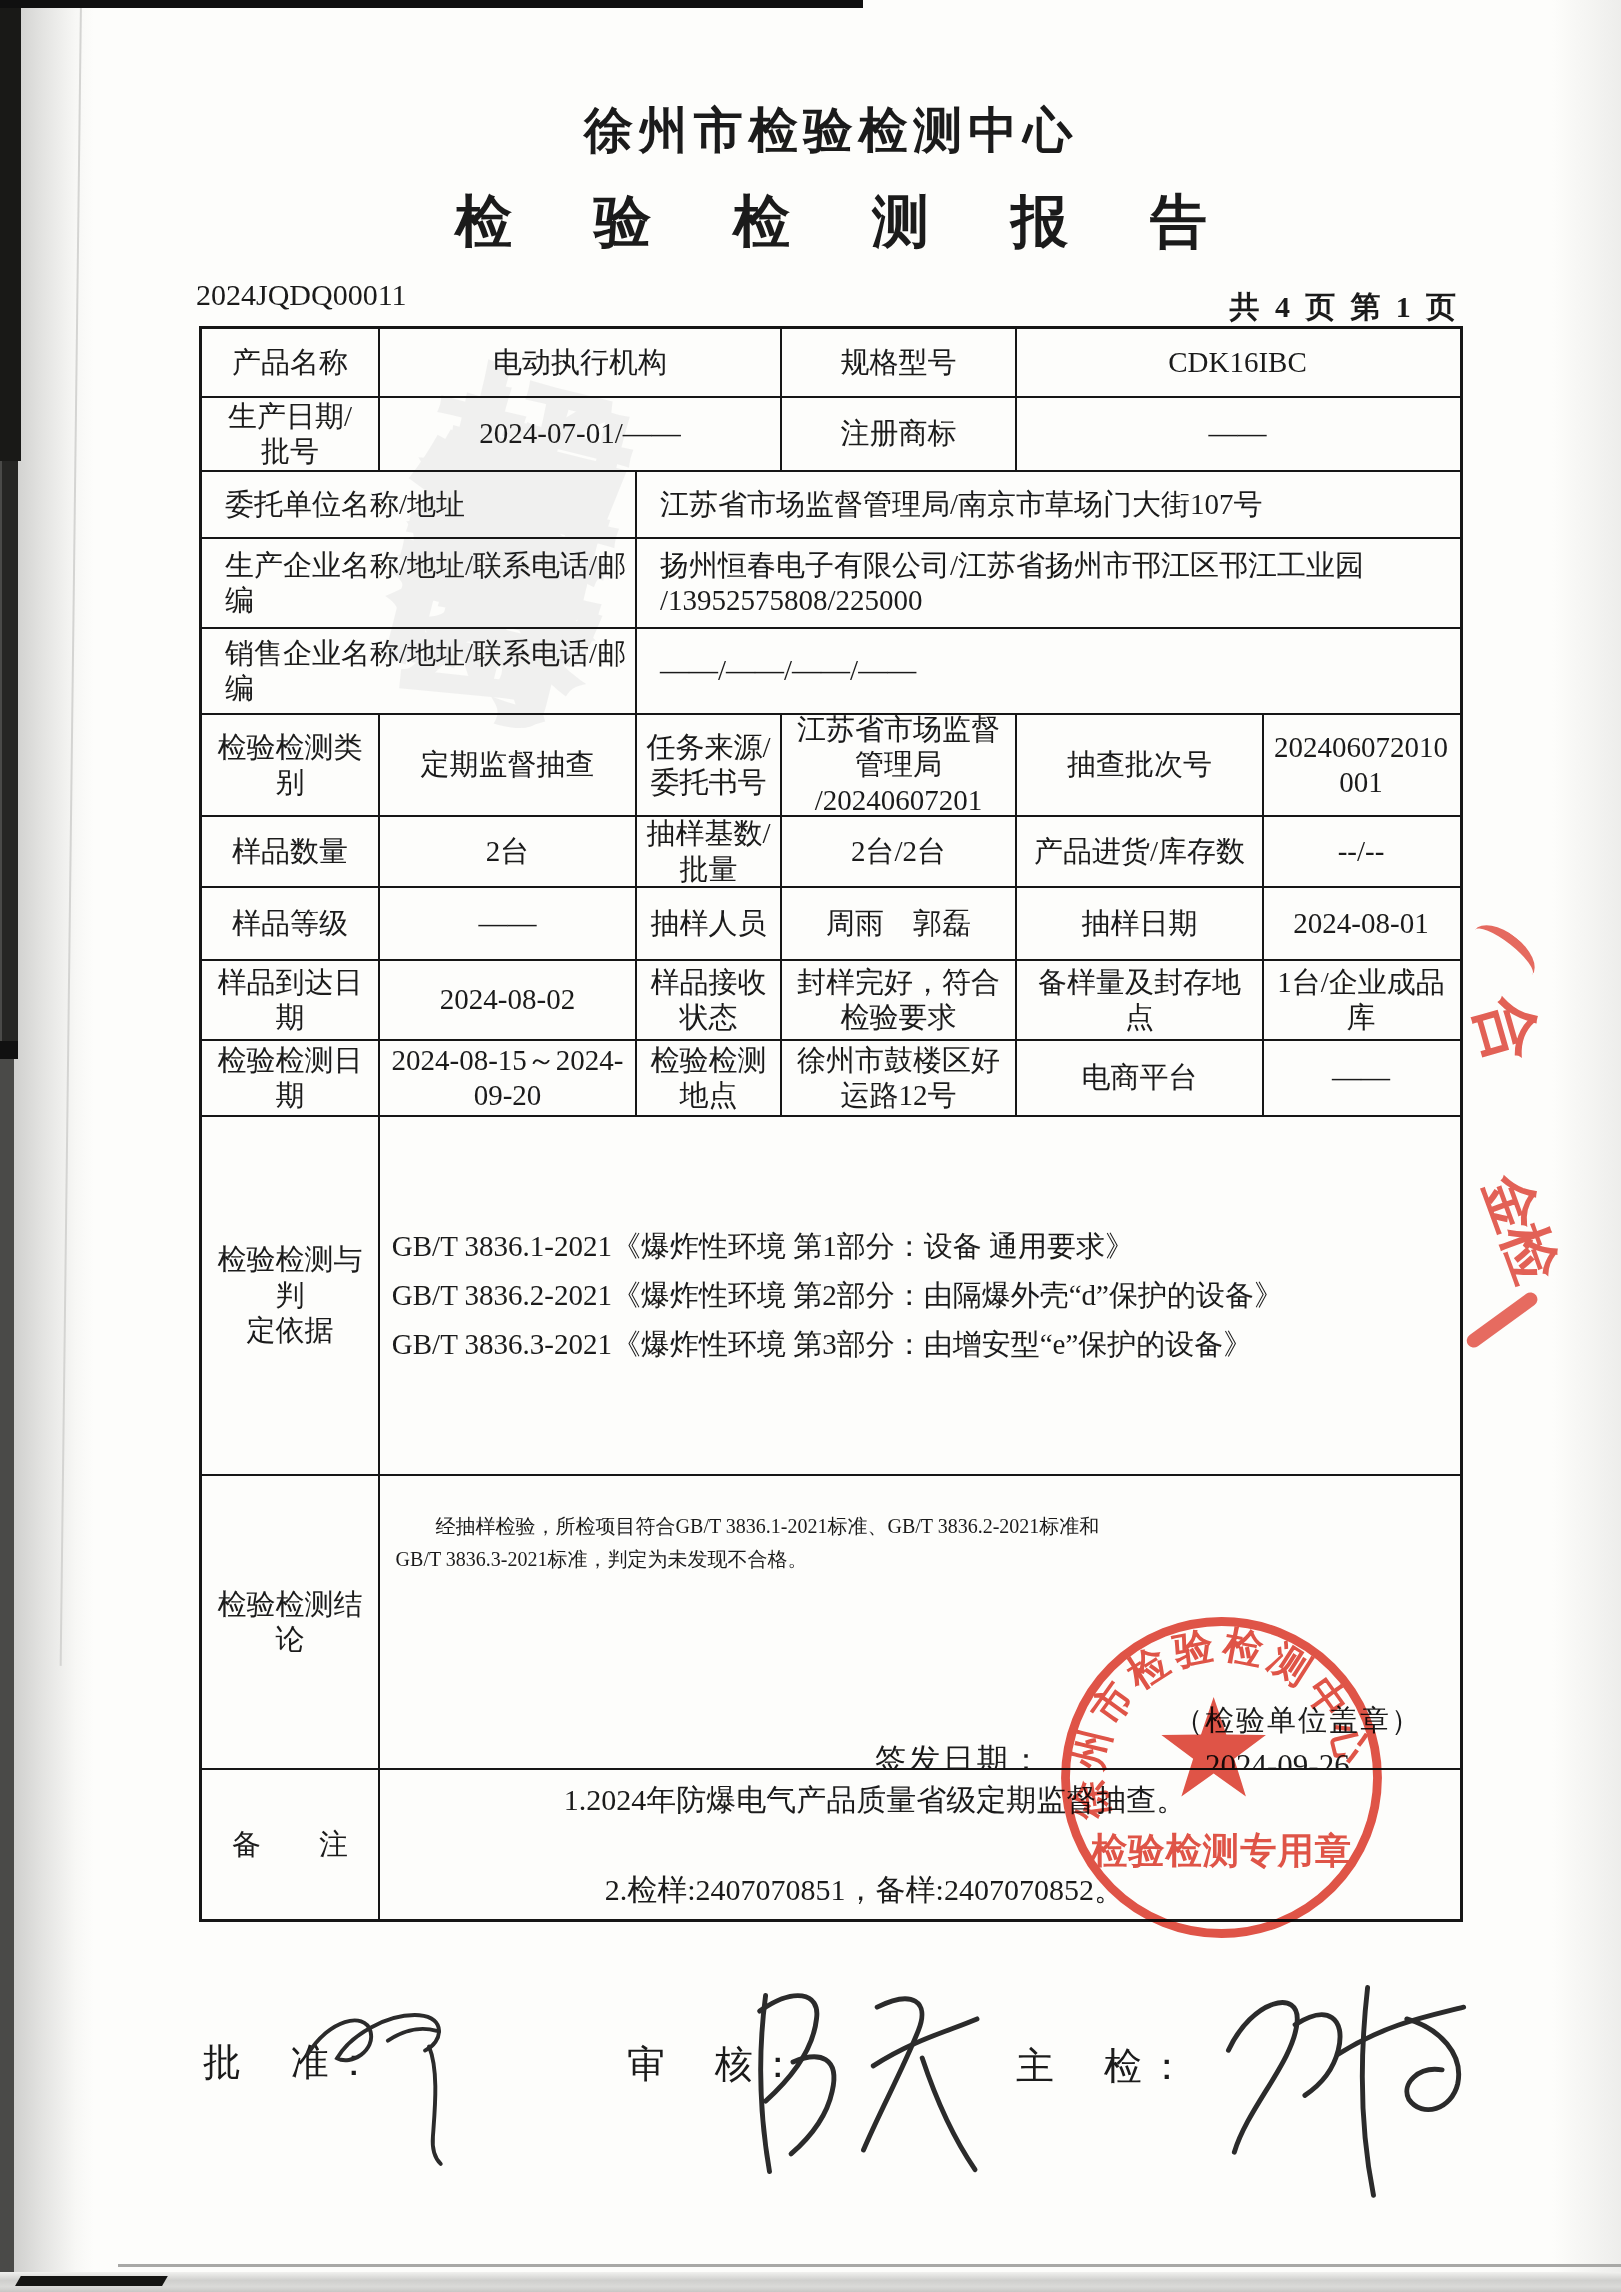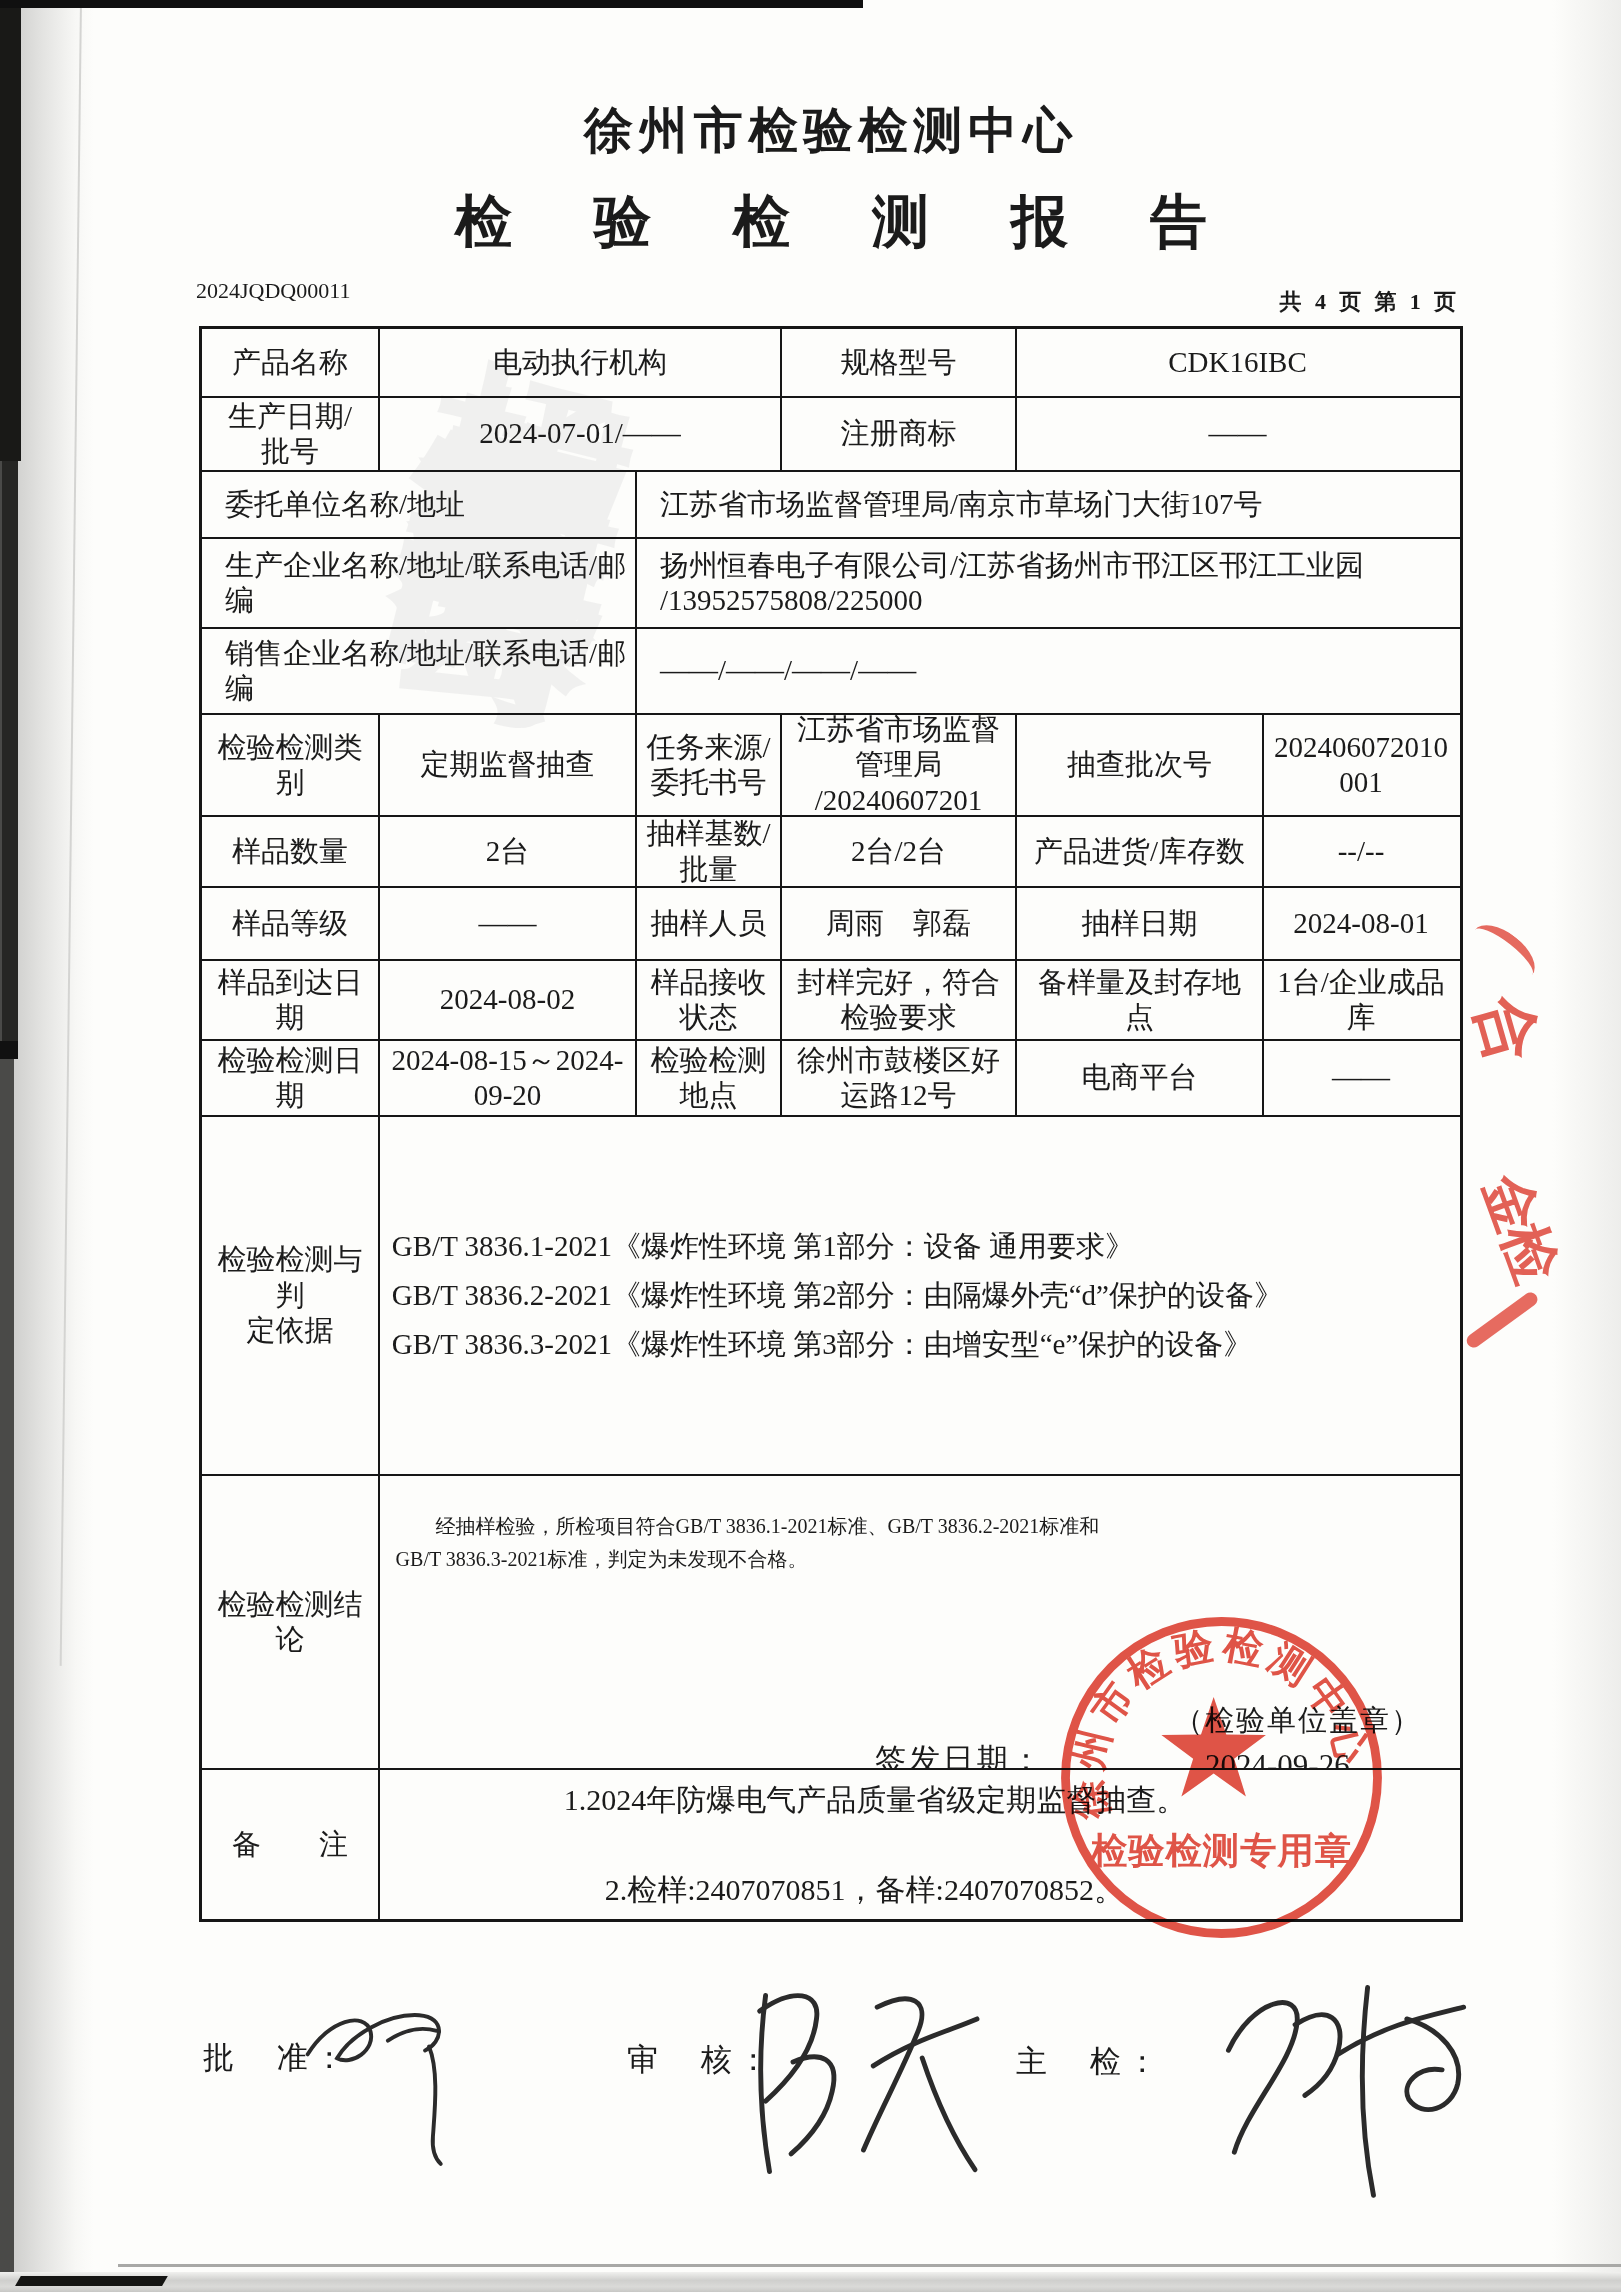--- a/index.html
+++ b/index.html
@@ -31,21 +31,21 @@
   .watermark { position:absolute; left:245px; top:186px; height:1715px; overflow:hidden;
     writing-mode:vertical-rl; text-orientation:upright;
     font-size:211px; font-weight:700; letter-spacing:17.6px; color:#3a3a46; opacity:0.06;
     transform:rotate(14deg); z-index:1; white-space:nowrap;}
   
   .doc-org   { position:absolute; left:199px; top:98px; width:1264px; text-align:center;
     font-size:49px; font-weight:700; letter-spacing:5.9px; z-index:2;}
   .doc-title { position:absolute; left:199px; top:159px; width:1264px; text-align:center;
     font-size:57px; font-weight:700; letter-spacing:82px; text-indent:82px; white-space:nowrap; z-index:2;margin-top:25px;}
   .doc-subline { position:absolute; left:196px; top:278px; width:1264px; display:flex;
-    justify-content:space-between; font-size:22px; z-index:2;}
+    justify-content:space-between; font-size:30px; z-index:2;}
   .doc-subline .pageinfo { padding-top:8.8px; letter-spacing:3.9px;font-weight:bold; }
   
   .tbl { position:absolute; left:199px; top:326px; width:1264px; border:3.9px solid #161616; z-index:2;
     background:transparent;}
   .row { display:grid; grid-template-columns:178px 257px 145px 235px 247px 194px; border-bottom:2.9px solid #161616;}
   .row:last-child { border-bottom:none; }
   .cell { border-right:2.9px solid #161616; display:flex; align-items:center; justify-content:center;
     text-align:center; font-size:29px; line-height:1.22; padding:2.9px 7.8px; white-space:pre-line; overflow:hidden;}
   .cell:last-child { border-right:none; }
   .sp2 { grid-column:span 2; } .sp4 { grid-column:span 4; } .sp5 { grid-column:span 5; }
@@ -68,21 +68,21 @@
   .stamp-main { position:absolute; left:1040px; top:1596px; width:363px; height:363px; z-index:5;
     mix-blend-mode:multiply; opacity:0.87;}
   .edge-stamp { position:absolute; z-index:5; color:#dd3a2c; mix-blend-mode:multiply; font-weight:700;}
   .frag1 { left:1475px; top:985px; font-size:65px; transform:rotate(74deg); opacity:.8;}
   .frag2 { left:1466px; top:1188px; font-size:57px; transform:rotate(70deg); letter-spacing:-3.9px; opacity:.8;}
   .frag-arc1 { position:absolute; left:1467px; top:933px; width:73px; height:39px;
     border-top:9.8px solid #dd3a2c; border-radius:50%; transform:rotate(38deg); opacity:.75; z-index:5;}
   .frag-arc2 { position:absolute; left:1460px; top:1313px; width:84px; height:13.7px; background:#dd3a2c;
     border-radius:7.8px; transform:rotate(-36deg); opacity:.75; z-index:5;}
   
-  .foot-label { position:absolute; font-size:31px; letter-spacing:5.9px; z-index:2;}
+  .foot-label { position:absolute; font-size:38px; letter-spacing:5.9px; z-index:2;}
   .lab-approve { left:203px; top:2037px; }
   .lab-review  { left:627px; top:2039px; }
   .lab-inspect { left:1016px; top:2041px; }
   .sig { position:absolute; z-index:2; }
   .sig path { fill:none; stroke:#2b2b2b; stroke-linecap:round; }
   .sig-approve { left:294px; top:1972px; }
   .sig-review  { left:730px; top:1968px; }
   .sig-inspect { left:1201px; top:1960px; }
 </style>
 </head>

